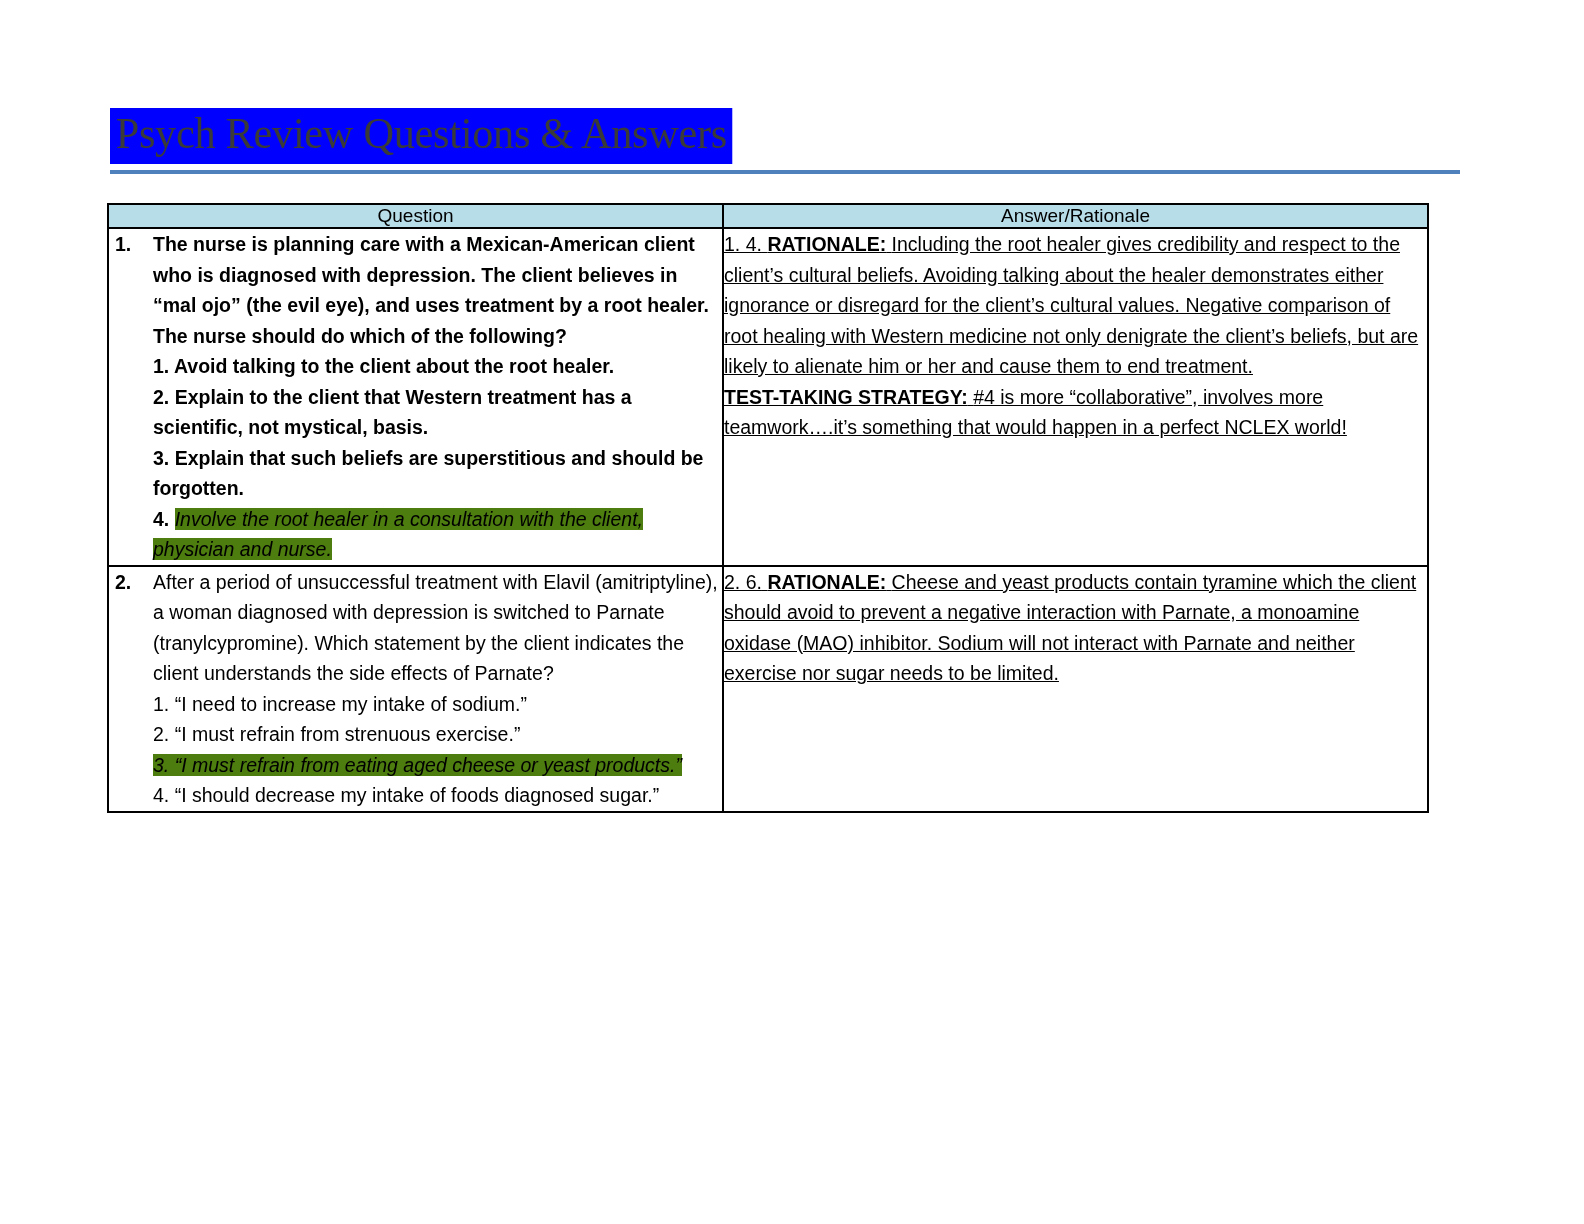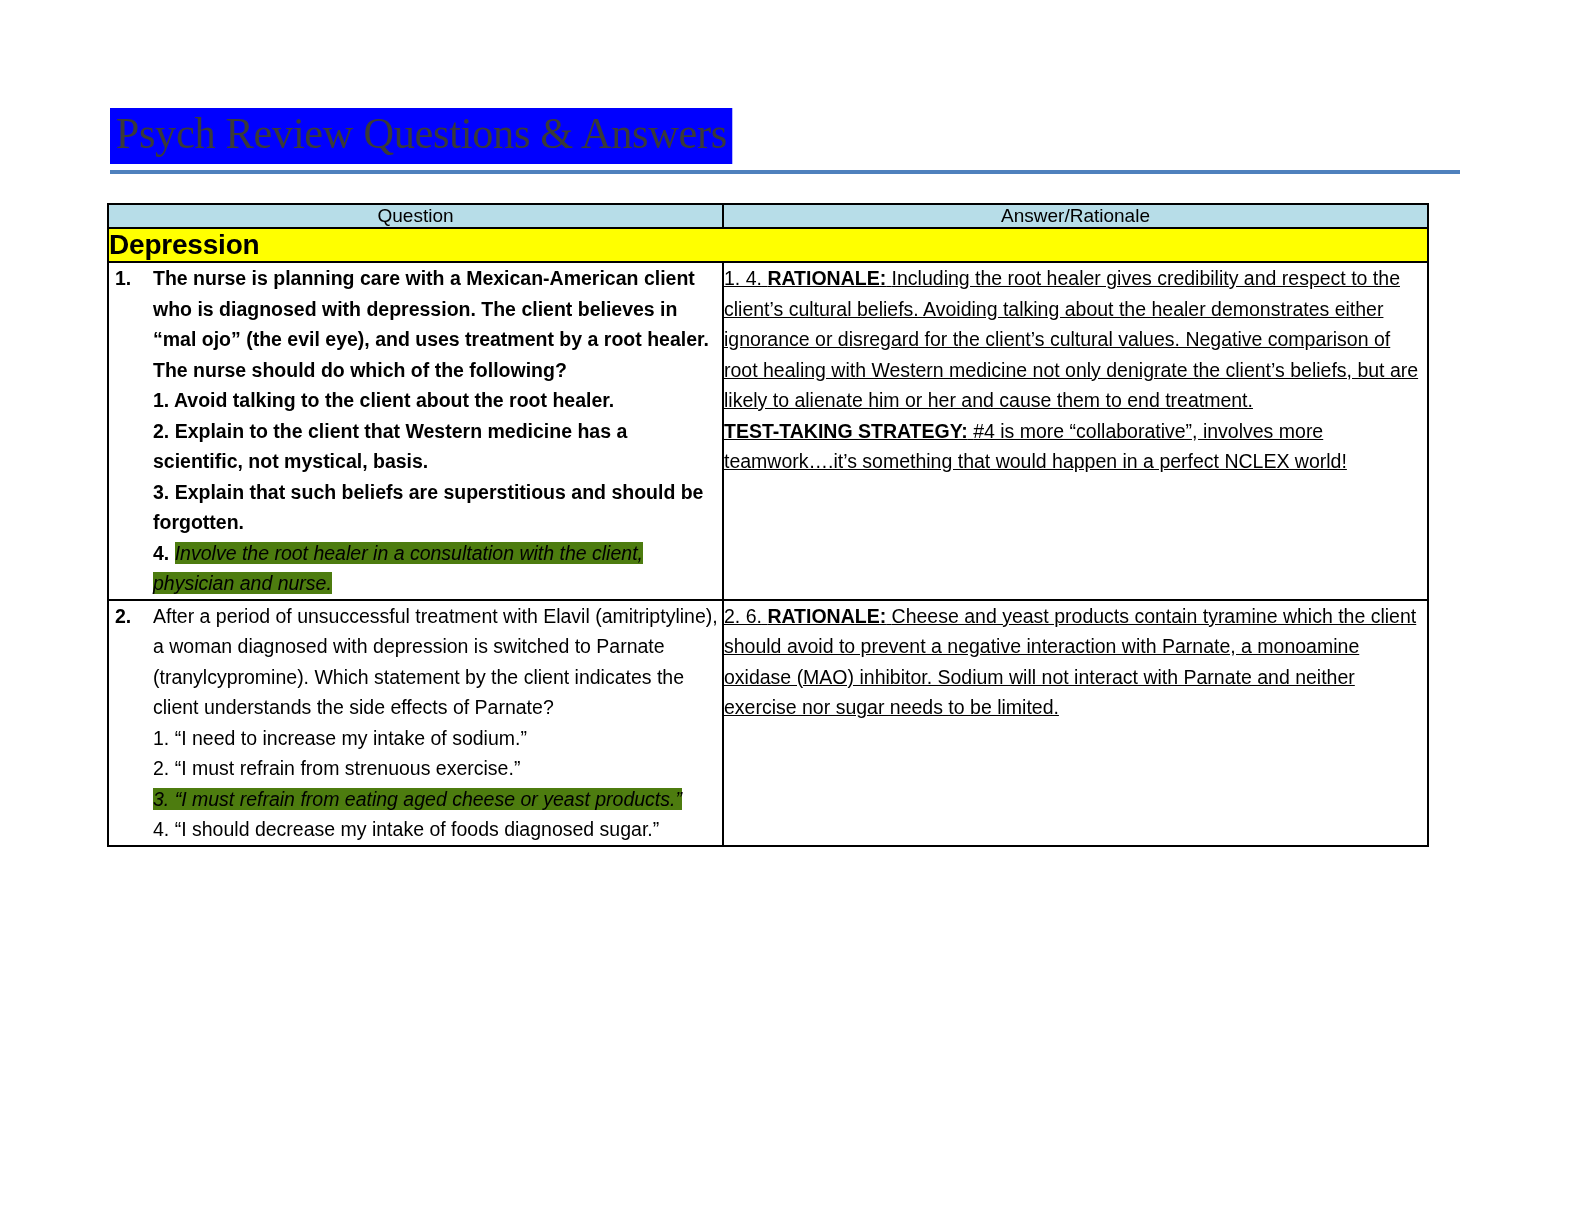--- a/index.html
+++ b/index.html
@@ -161,37 +161,32 @@
       <col class="c-q">
       <col class="c-a">
     </colgroup>
     <thead>
       <tr>
         <th class="hdr-cell">Question</th>
         <th class="hdr-cell">Answer/Rationale</th>
       </tr>
     </thead>
     <tbody>
-      <tr>
-        <td class="section-cell" colspan="2">
-          <span class="section-label">Depression</span>
-        </td>
-      </tr>
 
       <tr>
         <td class="q-cell">
           <div class="q-row">
             <div class="q-num">1.</div>
             <div class="q-body heavy">
               <span class="q-stem">The nurse is planning care with a Mexican-American client who is diagnosed with depression. The client believes in “mal ojo” (the evil eye), and uses treatment by a root healer. The nurse should do which of the following?</span>
               <div class="q-opts">
                 <span class="q-opt"><span>1.</span>
                   <span>Avoid talking to the client about the root healer.</span></span>
                 <span class="q-opt"><span>2.</span>
-                  <span>Explain to the client that Western medicine has a scientific, not mystical, basis.</span></span>
+                  <span>Explain to the client that Western treatment has a scientific, not mystical, basis.</span></span>
                 <span class="q-opt"><span>3.</span>
                   <span>Explain that such beliefs are superstitious and should be forgotten.</span></span>
                 <span class="q-opt"><span>4.</span>
                   <span class="hl">Involve the root healer in a consultation with the client, physician and nurse.</span></span>
               </div>
             </div>
           </div>
         </td>
         <td class="a-cell">
           <div class="a-body">

